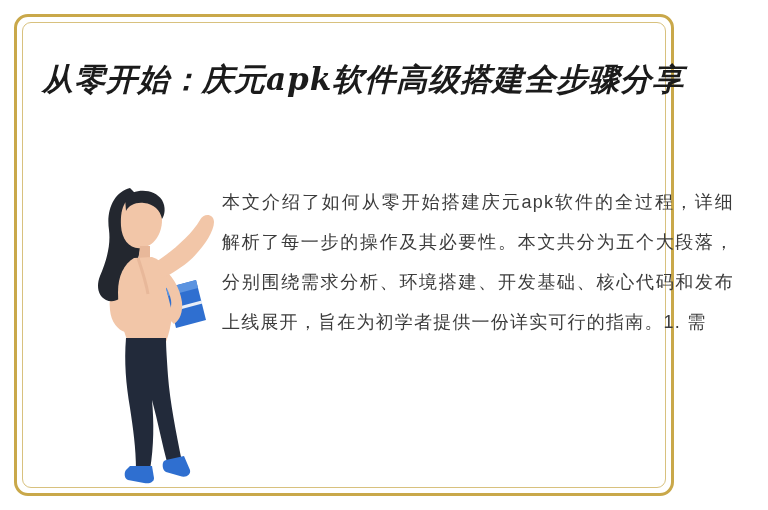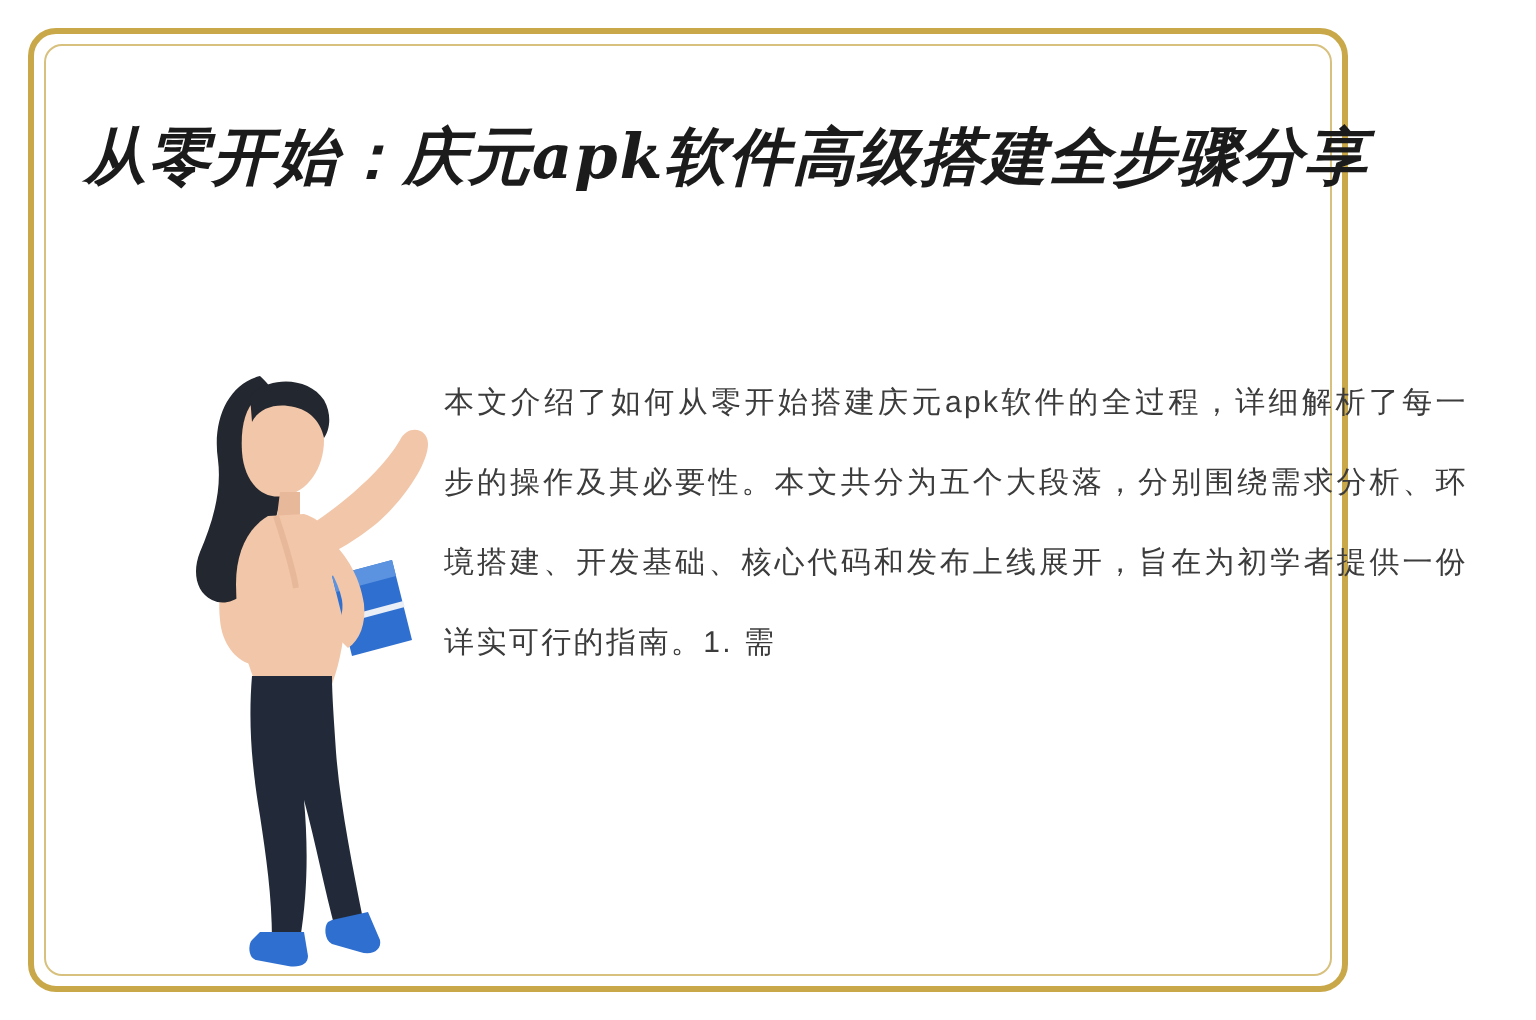--- a/index.html
+++ b/index.html
@@ -60,21 +60,21 @@
     left: 70px;
     top: 170px;
     width: 150px;
     height: 320px;
   }
   .body-text {
     position: absolute;
     left: 222px;
     top: 182px;
     width: 512px;
-    font-size: 15px;
+    font-size: 18px;
     line-height: 40px;
     color: #3c3c3c;
     letter-spacing: 1.2px;
     text-align: justify;
   }
 </style>
 </head>
 <body>
 
 <div class="card">

